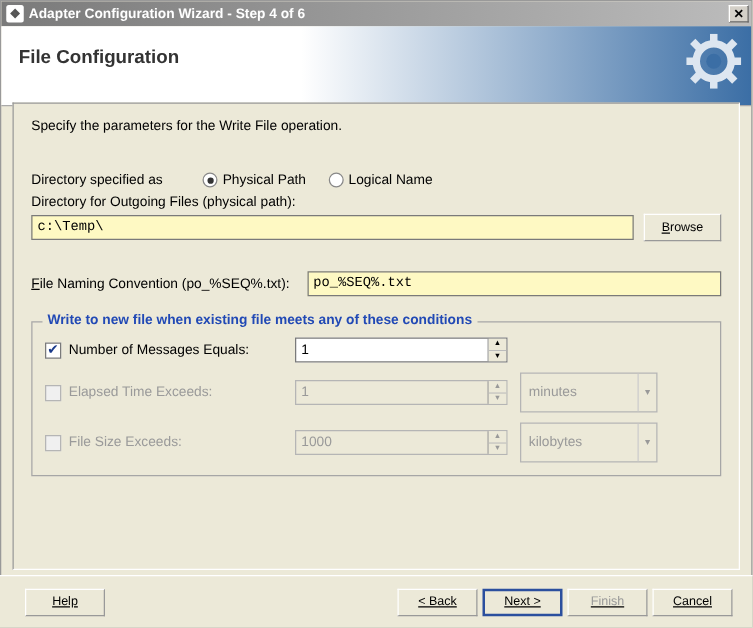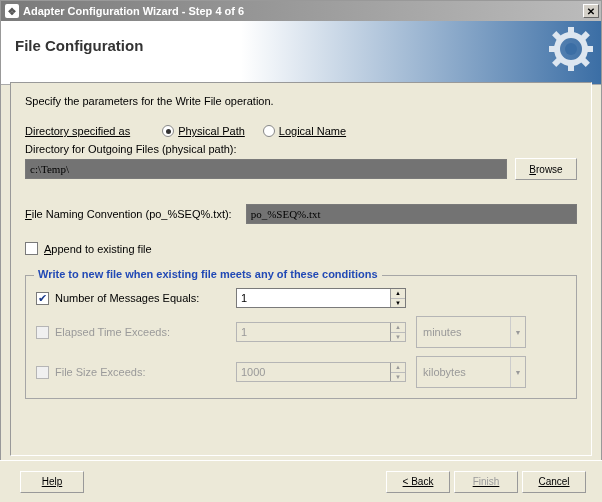--- a/index.html
+++ b/index.html
@@ -61,39 +61,39 @@
   .content {
     position: absolute;
     left: 10px; right: 10px;
     top: 82px; bottom: 46px;
     background: #ece9d8;
     border: 1px solid #fff;
     border-top-color: #999;
     border-left-color: #999;
     padding: 12px 14px;
   }
-  .instr { margin-bottom: 18px; }
-  .row { display: flex; align-items: flex-end; text-decoration: underline; }
+  .instr { margin-bottom: 31px; }
+  .row { display: flex; align-items: flex-end; }
   .label { margin-right: 8px; }
   .radio-group { display: flex; gap: 18px; align-items: center; }
   .radio-item { display: flex; align-items: center; gap: 4px; }
   .radio-outer {
     width: 12px; height: 12px; border-radius: 50%;
     border: 1px solid #888; background: #fff;
     display: flex; align-items: center; justify-content: center;
   }
   .radio-dot { width: 5px; height: 5px; border-radius:50%; background:#333; }
   .dir-label { margin-top: 6px; }
   .field-row { display: flex; gap: 8px; margin-top: 3px; align-items:center;}
   input.text {
-    font-family: Liberation Serif, serif; font-size: 11px;
+    font-family: Liberation Mono, monospace; font-size: 11px;
     height: 20px;
     border: 1px solid #7a7a7a;
     padding: 2px 4px;
-    background: #737373;
+    background: #fef9c3;
   }
   .dir-input { flex: 1; }
   .btn {
     height: 22px;
     min-width: 62px;
     background: #ece9d8;
     border: 1px solid #999;
     border-top-color:#fff; border-left-color:#fff;
     font-family: inherit; font-size: 10px;
     padding: 0 10px;
@@ -222,24 +222,20 @@
   <div class="field-row">
     <input type="text" class="text dir-input" value="c:\Temp\" style="">
     <button class="btn"><span class="underline">B</span><span id="browse-rest">rowse</span></button>
   </div>
 
   <div class="naming-row">
     <span><span class="underline">F</span><span id="naming-rest">ile Naming Convention (po_%SEQ%.txt):</span></span>
     <input type="text" class="text naming-input" value="po_%SEQ%.txt" style="">
   </div>
 
-  <div class="cb-row">
-    <span class="cb"></span>
-    <span><span class="underline">A</span><span id="append-rest">ppend to existing file</span></span>
-  </div>
 
   <div class="group">
     <div class="group-title">Write to new file when existing file meets any of these conditions</div>
 
     <div class="cond-row">
       <div class="cond-label">
         <span class="cb">✔</span>
         <span>Number of Messages Equals:</span>
       </div>
       <div class="spinner">
@@ -287,15 +283,16 @@
       </div>
     </div>
 
   </div>
 </div>
 
 <div class="footer">
   <button class="btn">Help</button>
   <div class="spacer"></div>
   <button class="btn">&lt; Back</button>
+  <button class="btn primary">Next &gt;</button>
   <button class="btn disabled">Finish</button>
   <button class="btn">Cancel</button>
 </div>
 
 </body></html>

